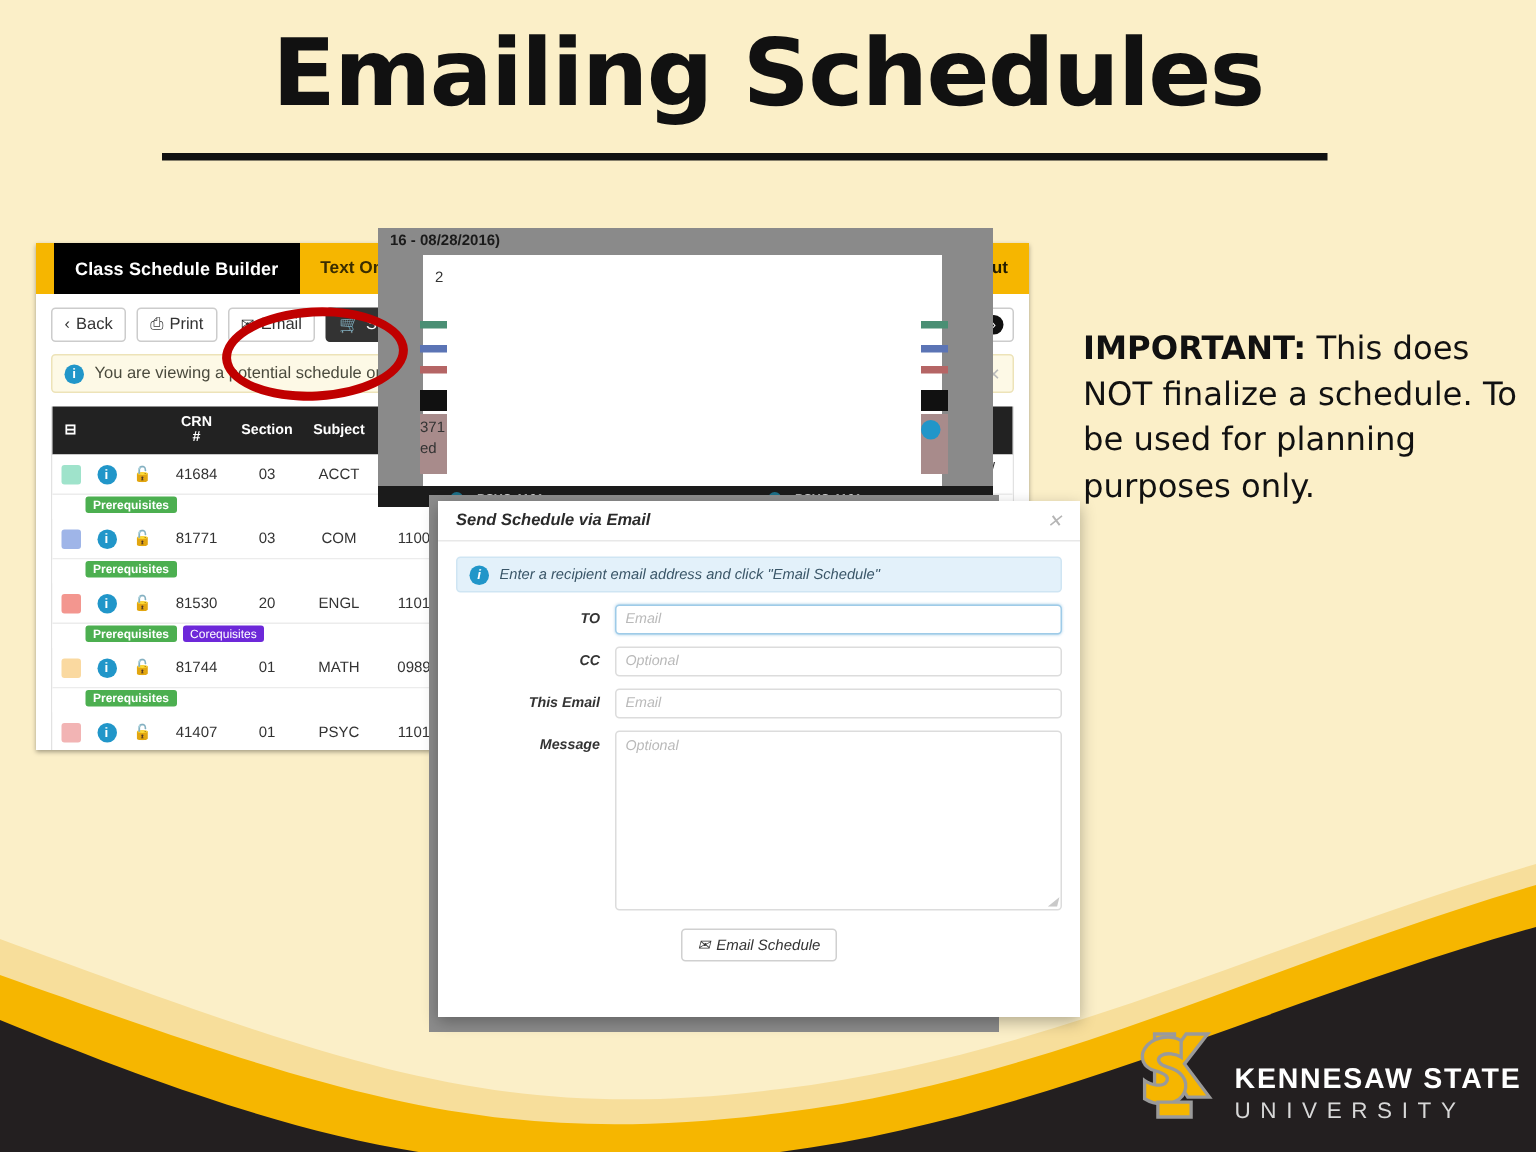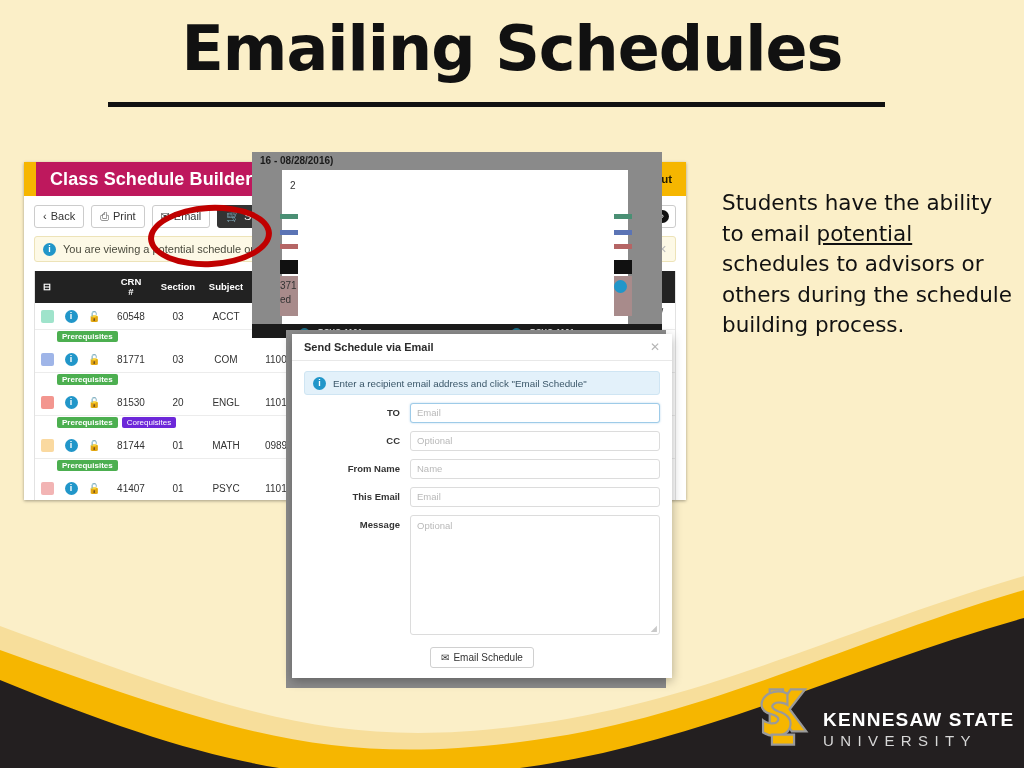--- a/index.html
+++ b/index.html
@@ -41,21 +41,21 @@
   .u{text-decoration:underline;}
   .b{font-weight:700;}
 
   
   #app-window{
     position:absolute;left:24px;top:162px;width:662px;height:338px;
     background:#fff;overflow:hidden;
     box-shadow:0 1px 3px rgba(0,0,0,.35);
   }
   #app-topbar{height:34px;background:#F6B600;position:relative;display:flex;align-items:stretch;}
-  #app-brand{background:#be185d;color:#fff;font-size:18px;font-weight:700;
+  #app-brand{background:#000000;color:#fff;font-size:12px;font-weight:700;
     display:flex;align-items:center;padding:0 14px;margin-left:12px;letter-spacing:.1px;}
   #app-textonly{color:#3a2d00;font-size:11.5px;font-weight:600;display:flex;align-items:center;padding:0 14px;}
   #app-topright{margin-left:auto;display:flex;align-items:center;gap:18px;padding-right:14px;
     font-size:11.5px;font-weight:600;color:#231c00;}
   .toprt{display:flex;align-items:center;gap:4px;}
   .dot-q{width:11px;height:11px;border-radius:50%;background:#231c00;color:#F6B600;
     font-size:8px;font-weight:700;display:flex;align-items:center;justify-content:center;line-height:1;}
 
   #app-toolbar{height:40px;display:flex;align-items:center;padding:0 10px;gap:7px;background:#fff;position:relative;}
   .tbtn{border:1px solid #ccc;border-radius:3px;background:#fff;color:#333;
@@ -110,22 +110,22 @@
   #cal-white{position:absolute;left:46px;top:18px;right:34px;bottom:0;background:#fff;}
   #cal-col-left{position:absolute;left:30px;top:18px;width:16px;bottom:0;background:#fff;}
   .calnum{position:absolute;font-size:10px;color:#333;}
   .calstrip{position:absolute;width:18px;}
   #cal-bottom{position:absolute;left:0;bottom:0;width:410px;height:14px;background:#1b1b1b;}
   .psyc{position:absolute;bottom:1px;font-size:8.5px;color:#cfcfcf;font-weight:700;white-space:nowrap;}
   .psycdot{position:absolute;bottom:1px;width:9px;height:9px;border-radius:50%;background:#1d6e86;}
 
   
   #modal-shadow{position:absolute;left:286px;top:330px;width:380px;height:358px;background:#8c8c8c;}
-  #modal{position:absolute;left:292px;top:334px;width:380px;height:344px;background:#fff;
-    box-shadow:0 3px 10px rgba(0,0,0,.3);overflow:hidden;}
+  #modal{position:absolute;left:292px;top:334px;width:428px;height:344px;background:#fff;
+    box-shadow:0 3px 10px rgba(0,0,0,.3);overflow:hidden;font-style:italic;}
   #modal-head{height:26px;display:flex;align-items:center;padding:0 12px;border-bottom:1px solid #e8e8e8;}
   #modal-title{font-size:11px;font-weight:700;color:#2b2b2b;}
   #modal-x{margin-left:auto;color:#b5b5b5;font-size:12px;}
   #modal-body{padding:10px 12px 0 12px;}
   #modal-note{background:#e3f1fa;border:1px solid #cfe5f3;border-radius:3px;height:22px;
     display:flex;align-items:center;gap:7px;padding:0 8px;font-size:9.8px;color:#3a5668;}
   .frow{display:flex;align-items:flex-start;margin-top:8px;}
   .flabel{width:96px;text-align:right;padding-right:10px;font-size:9.5px;font-weight:700;color:#333;padding-top:4px;}
   .finput{flex:1;height:18px;border:1px solid #dcdcdc;border-radius:3px;background:#fff;}
   .finput.focus{border-color:#9ecbe8;box-shadow:0 0 2px rgba(120,180,220,.6);}
@@ -164,21 +164,21 @@
   <div id="ksu-words">
     <div id="ksu-line1">KENNESAW STATE</div>
     <div id="ksu-line2">UNIVERSITY</div>
   </div>
 </div>
 
 <div id="slide-title">Emailing Schedules</div>
 <div id="title-rule"></div>
 
 <div id="body-text">
-  <p><span>Students have the ability to email </span><span class="u">potential</span><span> schedules to advisors or others during the schedule building process.</span></p>
+  <p id="para2"><span class="b">IMPORTANT:</span><span>  This does NOT finalize a schedule. To be used for planning purposes only.</span></p>
 </div>
 
 <div id="app-window">
 
   <div id="app-topbar">
     <div id="app-brand">Class Schedule Builder</div>
     <div id="app-textonly">Text Only</div>
     <div id="app-topright">
       <span class="toprt">
         <span class="dot-q">?</span>
@@ -258,21 +258,21 @@
       <div class="trow">
         <div class="c-sw">
             <span class="sw" style="background:#9fe3cb"></span>
           </div>
         <div class="c-info">
             <span class="infodot">i</span>
           </div>
         <div class="c-lock">
             <span class="lock">🔓</span>
           </div>
-        <div class="c-crn">60548</div>
+        <div class="c-crn">41684</div>
         <div class="c-sec">03</div>
         <div class="c-sub">ACCT</div>
         <div class="c-cou">2100</div>
         <div class="c-so">
             <span class="so-box">0</span>
           </div>
         <div class="c-wl">0</div>
         <div class="c-wls">0</div>
         <div class="c-day">MW 3:30pm - 4:45pm - 0033 105</div>
         <div class="c-cam">
@@ -433,26 +433,20 @@
           <span class="ph">Email</span>
         </div>
     </div>
     <div class="frow">
       <div class="flabel">CC</div>
       <div class="finput">
           <span class="ph">Optional</span>
         </div>
     </div>
     <div class="frow">
-      <div class="flabel">From Name</div>
-      <div class="finput">
-          <span class="ph">Name</span>
-        </div>
-    </div>
-    <div class="frow">
       <div class="flabel">This Email</div>
       <div class="finput">
           <span class="ph">Email</span>
         </div>
     </div>
     <div class="frow">
       <div class="flabel">Message</div>
       <div class="ftext">
         <span class="ph">Optional</span>
         <span class="resz">◢</span>

